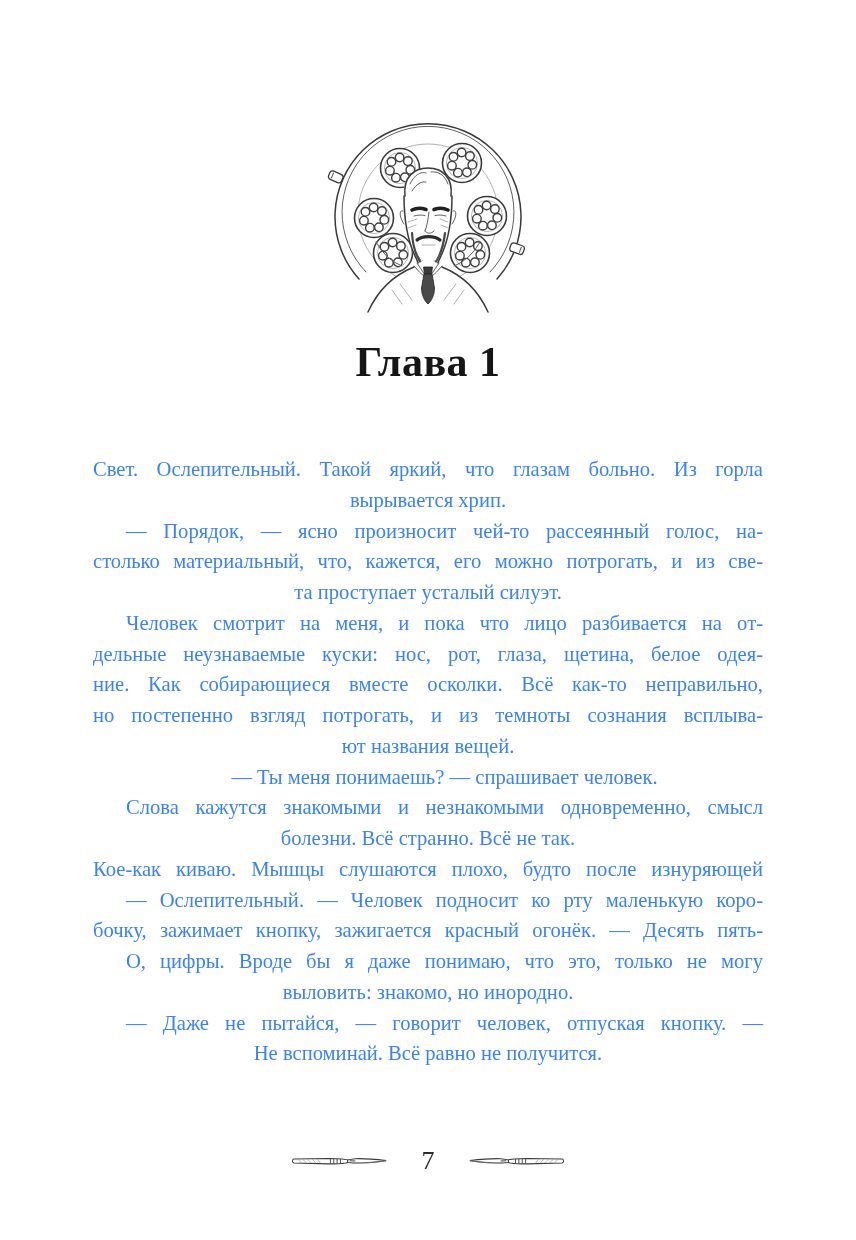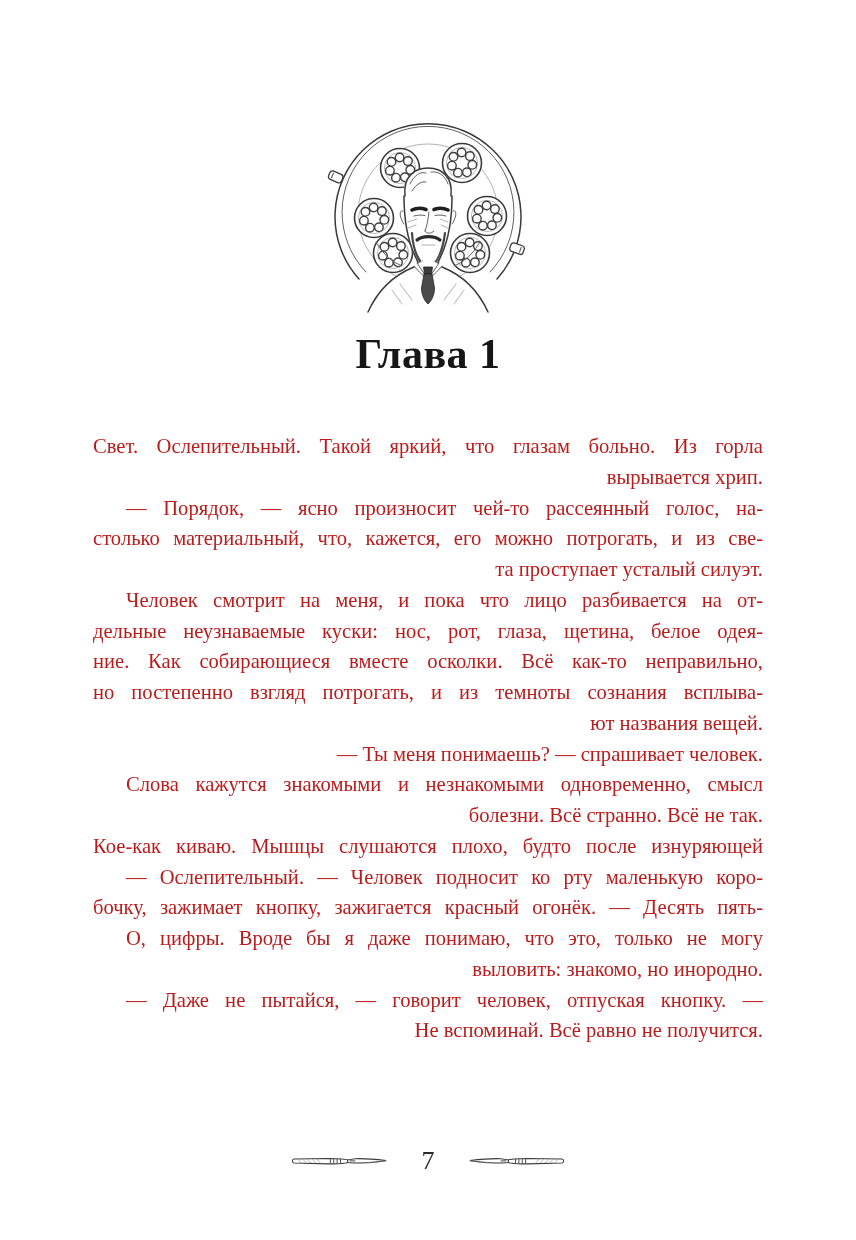--- a/index.html
+++ b/index.html
@@ -15,37 +15,37 @@
 
   .ornament {
     position: absolute;
     top: 114px; left: 316px;
     width: 224px; height: 208px;
   }
 
   .chapter-title {
     position: absolute;
     top: 322px; left: 0; right: 0;
-    margin: 8px;
+    margin: 16px;
     text-align: center;
     font-size: 42px;
     font-weight: bold;
     letter-spacing: 0.5px;
     color: #161616;
   }
 
   .body-text {
     position: absolute;
-    top: 431px; left: 93px;
+    top: 454px; left: 93px;
     width: 670px;
     font-size: 20.6px;
     line-height: 30.75px;
-    color: #b91c1c;
-  }
-  .line { text-align: right; }
+    color: #3b82f6;
+  }
+  .line { text-align: center; }
   .line.just { text-align: justify; text-align-last: justify; }
   .line.indent { text-indent: 33px; }
 
   .folio {
     position: absolute;
     top: 1148px; left: 0; right: 0;
     height: 26px;
     display: flex;
     align-items: center;
     justify-content: center;

